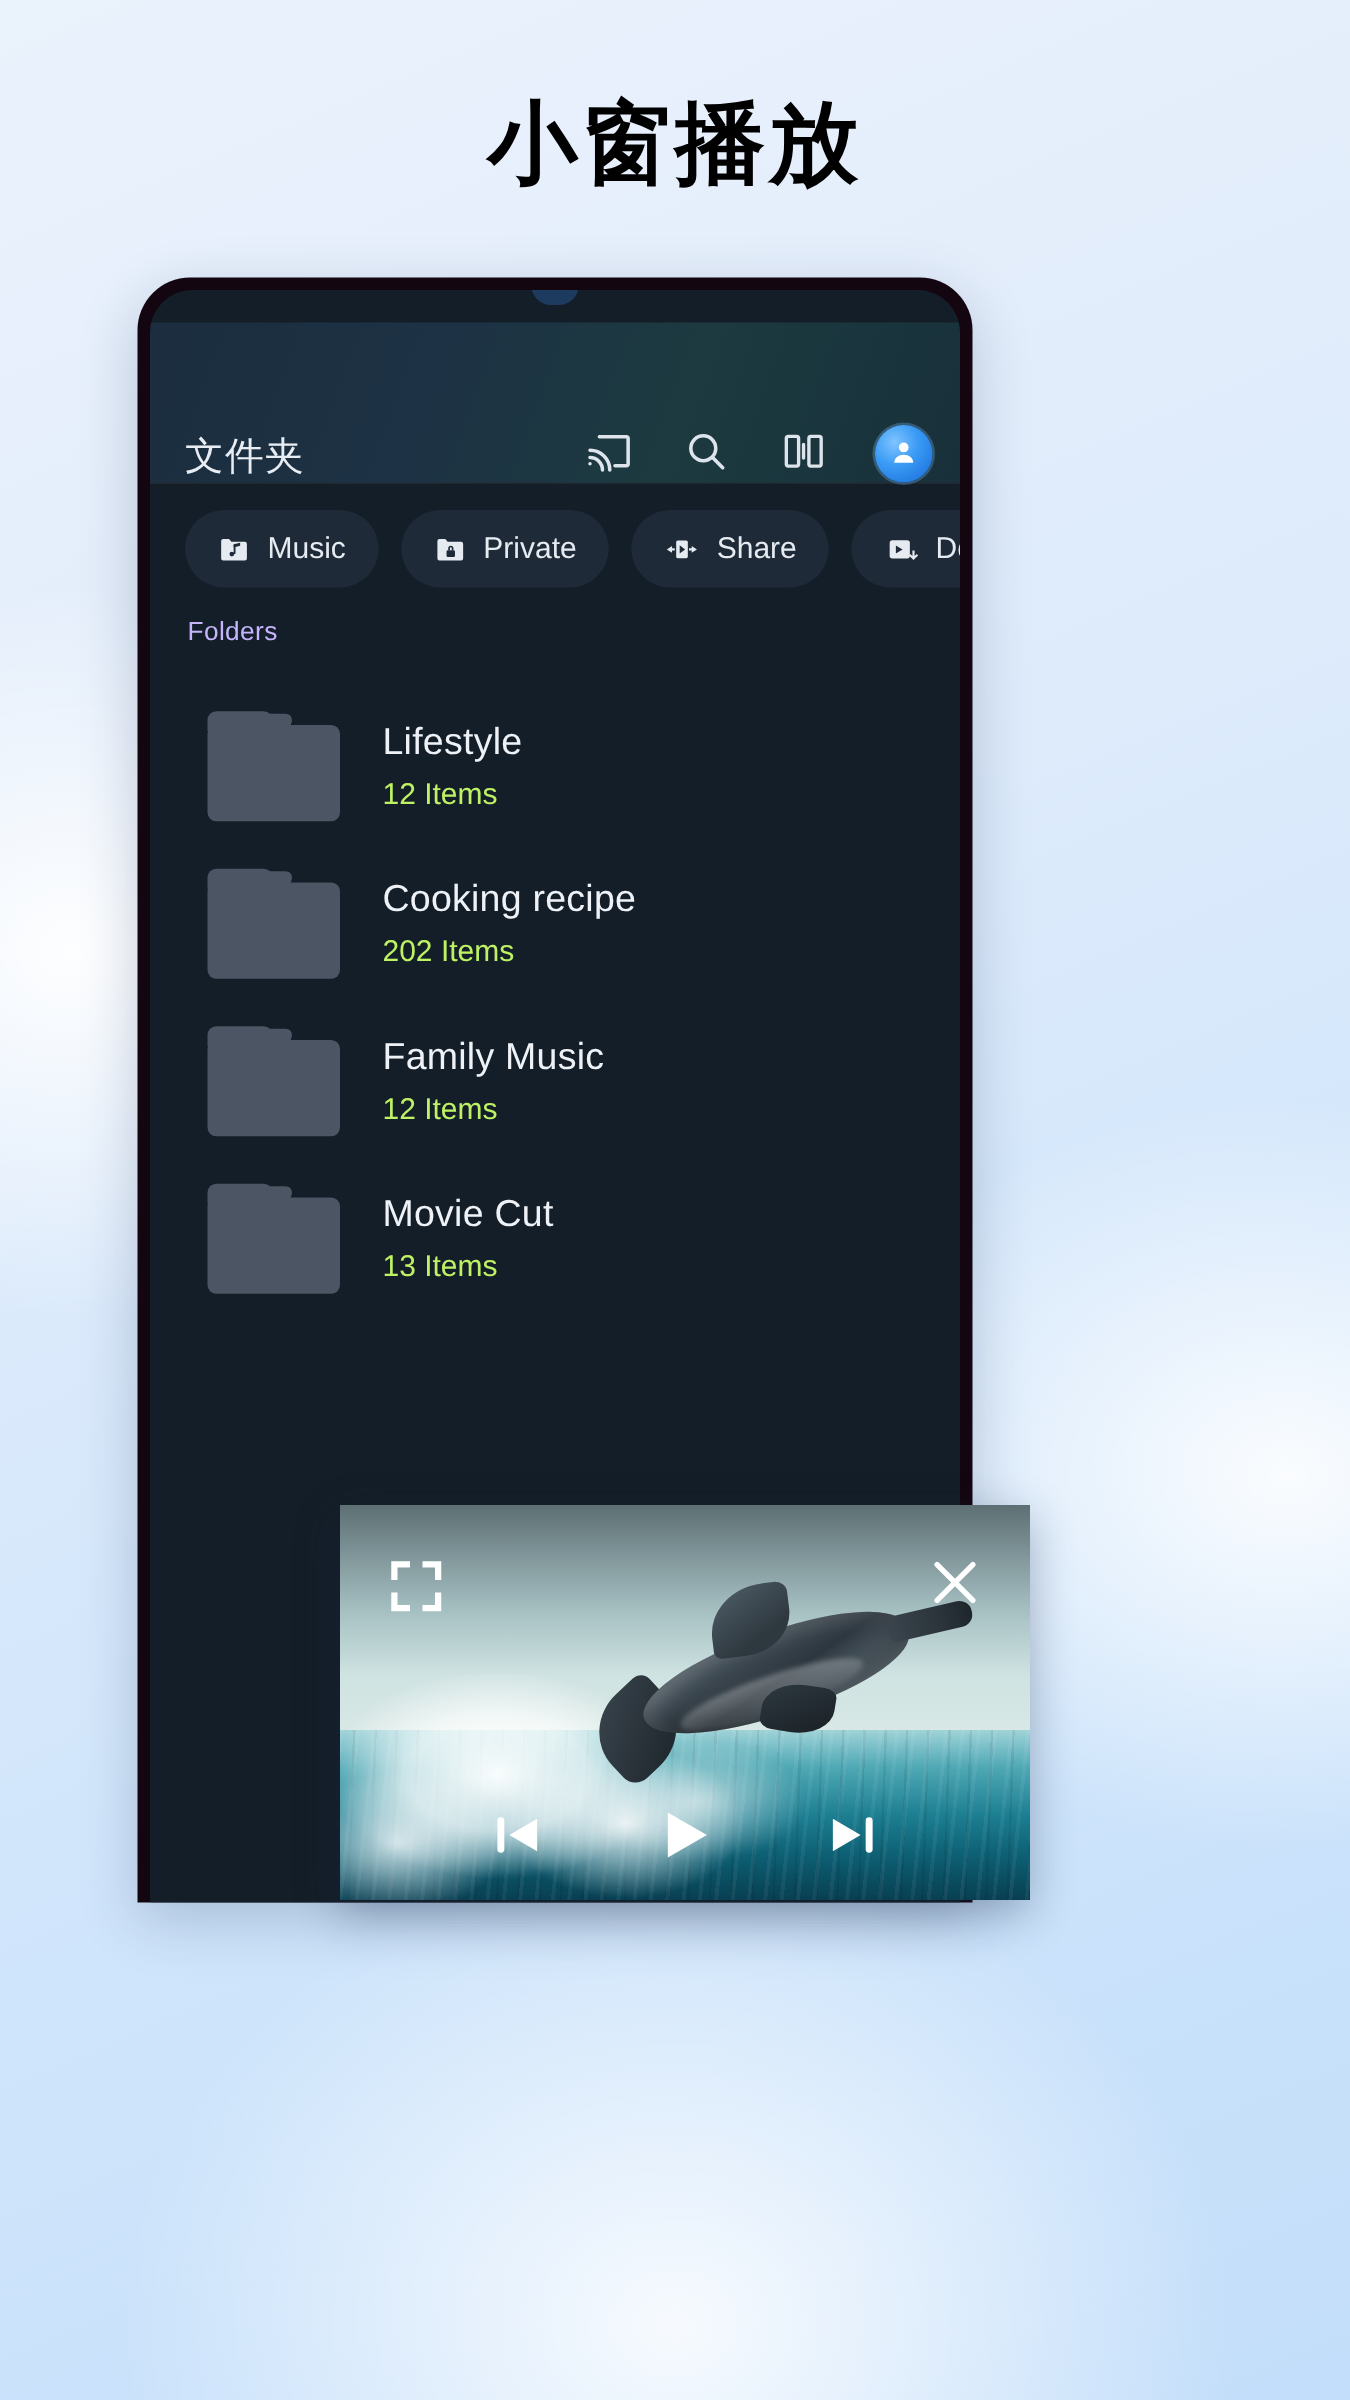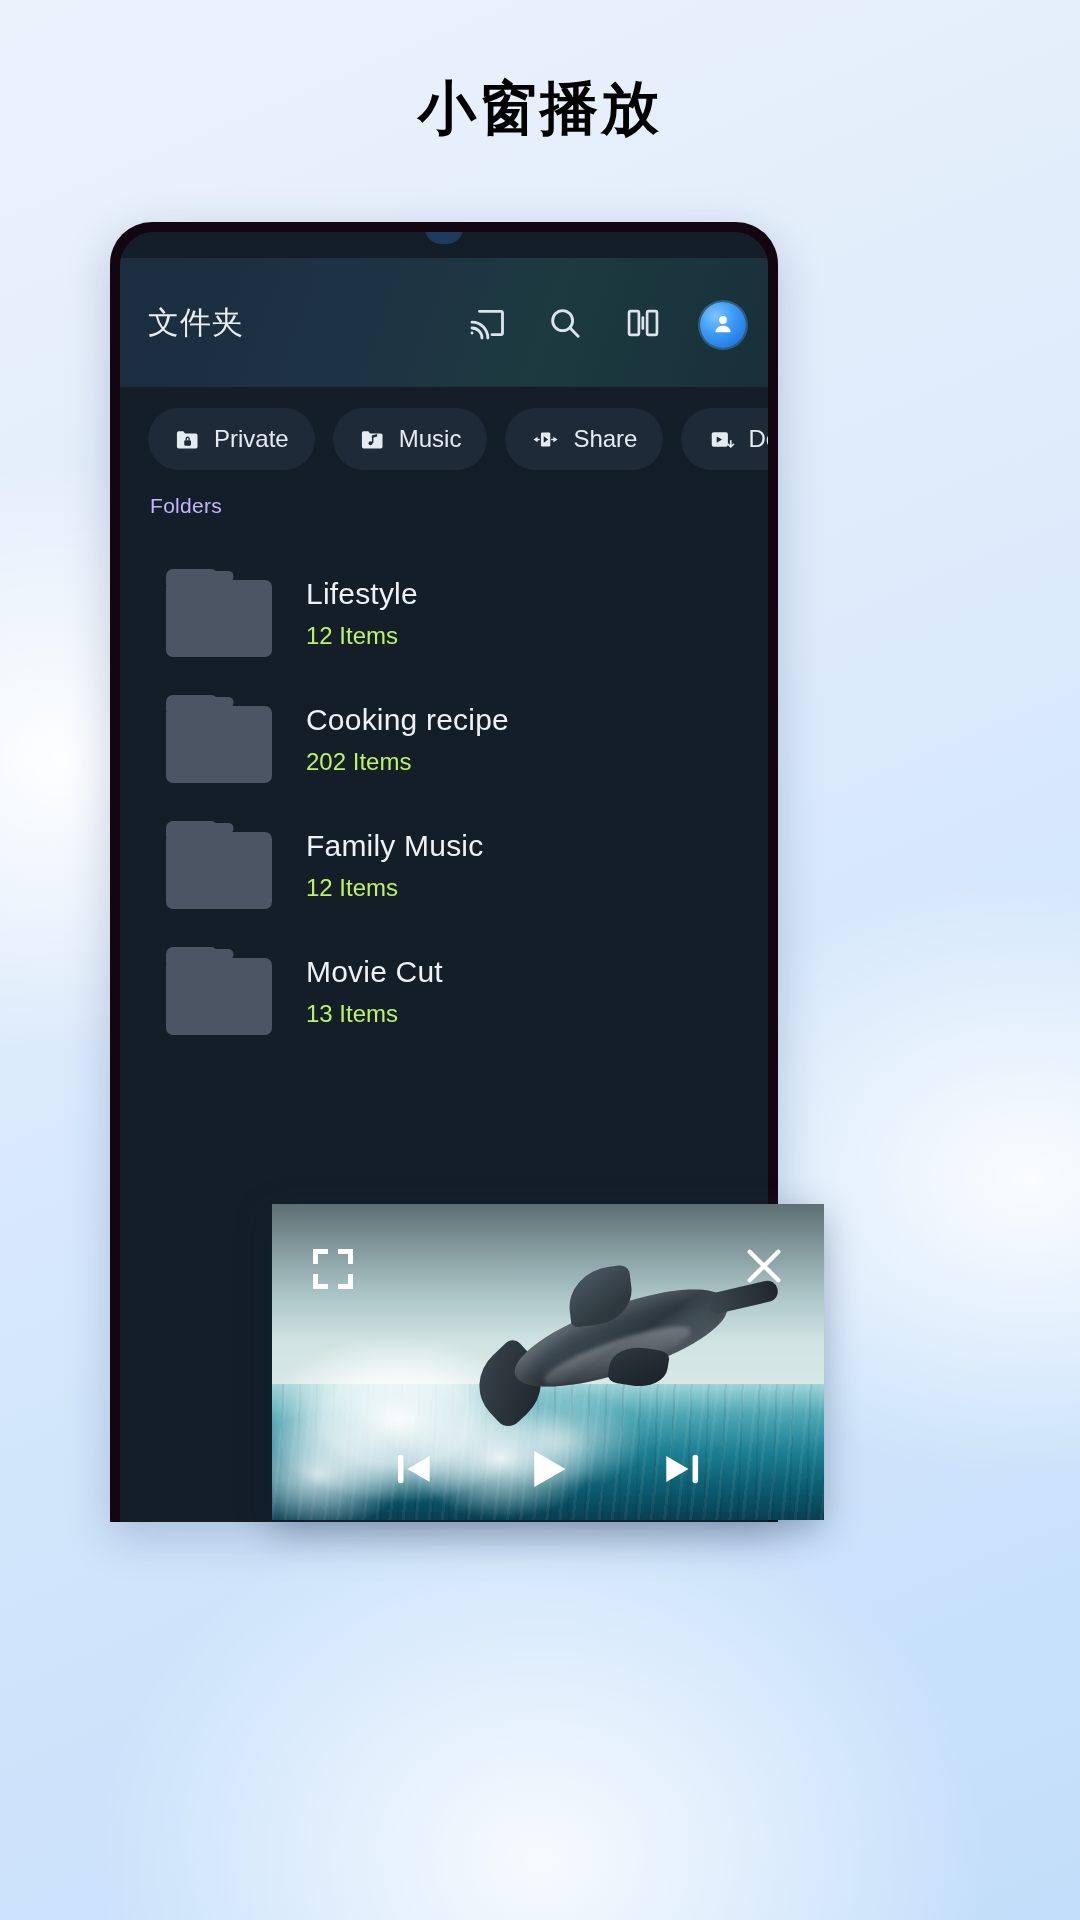--- a/index.html
+++ b/index.html
@@ -11,21 +11,21 @@
       radial-gradient(ellipse 560px 430px at 1030px 1180px, rgba(255,255,255,.9) 0%, rgba(255,255,255,0) 70%),
       radial-gradient(ellipse 620px 520px at 540px 1860px, rgba(255,255,255,.85) 0%, rgba(255,255,255,0) 72%),
       linear-gradient(157deg, #eaf2fc 0%, #e4eefb 22%, #dbeafb 45%, #cfe5fb 68%, #c3defa 100%);
     position:relative;
   }
 
   
   .page-title{
     position:absolute; top:78px; left:0; width:1080px;
     text-align:center; color:#000;
-    font-size:58px; font-weight:700; letter-spacing:3px;
+    font-size:72px; font-weight:700; letter-spacing:3px;
     line-height:1.05;
   }
 
   
   .phone{
     position:absolute; left:110px; top:222px;
     width:668px; height:1300px;
     background:#140610;
     border-radius:42px 42px 0 0;
     padding:10px 10px 0 10px;
@@ -48,21 +48,21 @@
     background:#1d3b5e;
   }
 
   
   .appbar-wrap{
     position:absolute; top:26px; left:0; right:0; height:128px;
     background:linear-gradient(110deg,#1b2d3f 0%,#1d3244 35%,#1c3a40 65%,#18303a 100%);
   }
   .appbar{
     position:absolute; top:70px; left:0; right:0; height:84px;
-    display:flex; align-items:flex-start; padding:0 22px 0 28px;
+    display:flex; align-items:flex-end; padding:0 22px 0 28px;
   }
   .appbar-title{
     color:#e8edf3; font-size:31px; font-weight:400; letter-spacing:1px;
     flex:0 0 auto;
   }
   .appbar-actions{
     margin-left:auto; display:flex; align-items:center; gap:36px;
   }
   .icon-btn{
     width:42px; height:42px; display:flex; align-items:center; justify-content:center;
@@ -258,50 +258,50 @@
               <path d="M5 20.5c0-3.7 3.2-6 7-6s7 2.3 7 6z"></path>
             </svg>
           </span>
         </div>
 
       </div>
     </div>
     <div class="divider"></div>
 
     <div class="chips">
-
-      <div class="chip">
-        <span>
-          <svg width="27" height="27" viewBox="0 0 24 24" fill="#e6ebf1">
-            <path d="M2.6 6.1a1.5 1.5 0 0 1 1.5-1.5h4.1l1.7 2h9.5a1.5 1.5 0 0 1 1.5 1.5v10.3a1.5 1.5 0 0 1-1.5 1.5H4.1a1.5 1.5 0 0 1-1.5-1.5z"></path>
-            <g fill="#1e2a38">
-              <rect x="9.1" y="12.7" width="6" height="4.8" rx="1"></rect>
-              <path d="M10.3 12.7v-1.5a1.85 1.85 0 0 1 3.7 0v1.5h-1.2v-1.5a.65.65 0 0 0-1.3 0v1.5z"></path>
-            </g>
-          </svg>
-        </span>
-        <span>Private</span>
-      </div>
 
       <div class="chip">
         <span>
           <svg width="27" height="27" viewBox="0 0 24 24" fill="#e6ebf1">
             <path d="M2.6 6.1a1.5 1.5 0 0 1 1.5-1.5h4.1l1.7 2h9.5a1.5 1.5 0 0 1 1.5 1.5v10.3a1.5 1.5 0 0 1-1.5 1.5H4.1a1.5 1.5 0 0 1-1.5-1.5z"></path>
             <g fill="#1e2a38">
               <circle cx="10.2" cy="15.3" r="1.7"></circle>
               <rect x="11.5" y="8.4" width="1.3" height="6.9" rx=".6"></rect>
               <path d="M11.5 8.4l4.6-1.2v2.2l-4.6 1.2z"></path>
             </g>
           </svg>
         </span>
         <span>Music</span>
       </div>
 
       <div class="chip">
         <span>
+          <svg width="27" height="27" viewBox="0 0 24 24" fill="#e6ebf1">
+            <path d="M2.6 6.1a1.5 1.5 0 0 1 1.5-1.5h4.1l1.7 2h9.5a1.5 1.5 0 0 1 1.5 1.5v10.3a1.5 1.5 0 0 1-1.5 1.5H4.1a1.5 1.5 0 0 1-1.5-1.5z"></path>
+            <g fill="#1e2a38">
+              <rect x="9.1" y="12.7" width="6" height="4.8" rx="1"></rect>
+              <path d="M10.3 12.7v-1.5a1.85 1.85 0 0 1 3.7 0v1.5h-1.2v-1.5a.65.65 0 0 0-1.3 0v1.5z"></path>
+            </g>
+          </svg>
+        </span>
+        <span>Private</span>
+      </div>
+
+      <div class="chip">
+        <span>
           <svg width="29" height="27" viewBox="0 0 28 24" fill="#e6ebf1">
             <rect x="9.6" y="5.2" width="9" height="13.6" rx="1.2"></rect>
             <path d="M12.3 8.8l4.2 3.2-4.2 3.2z" fill="#1e2a38"></path>
             <path d="M6.4 9.3l-4 2.7 4 2.7v-1.9h2.1v-1.6H6.4z"></path>
             <path d="M21.6 9.3l4 2.7-4 2.7v-1.9h-2.1v-1.6h2.1z"></path>
           </svg>
         </span>
         <span>Share</span>
       </div>
 

